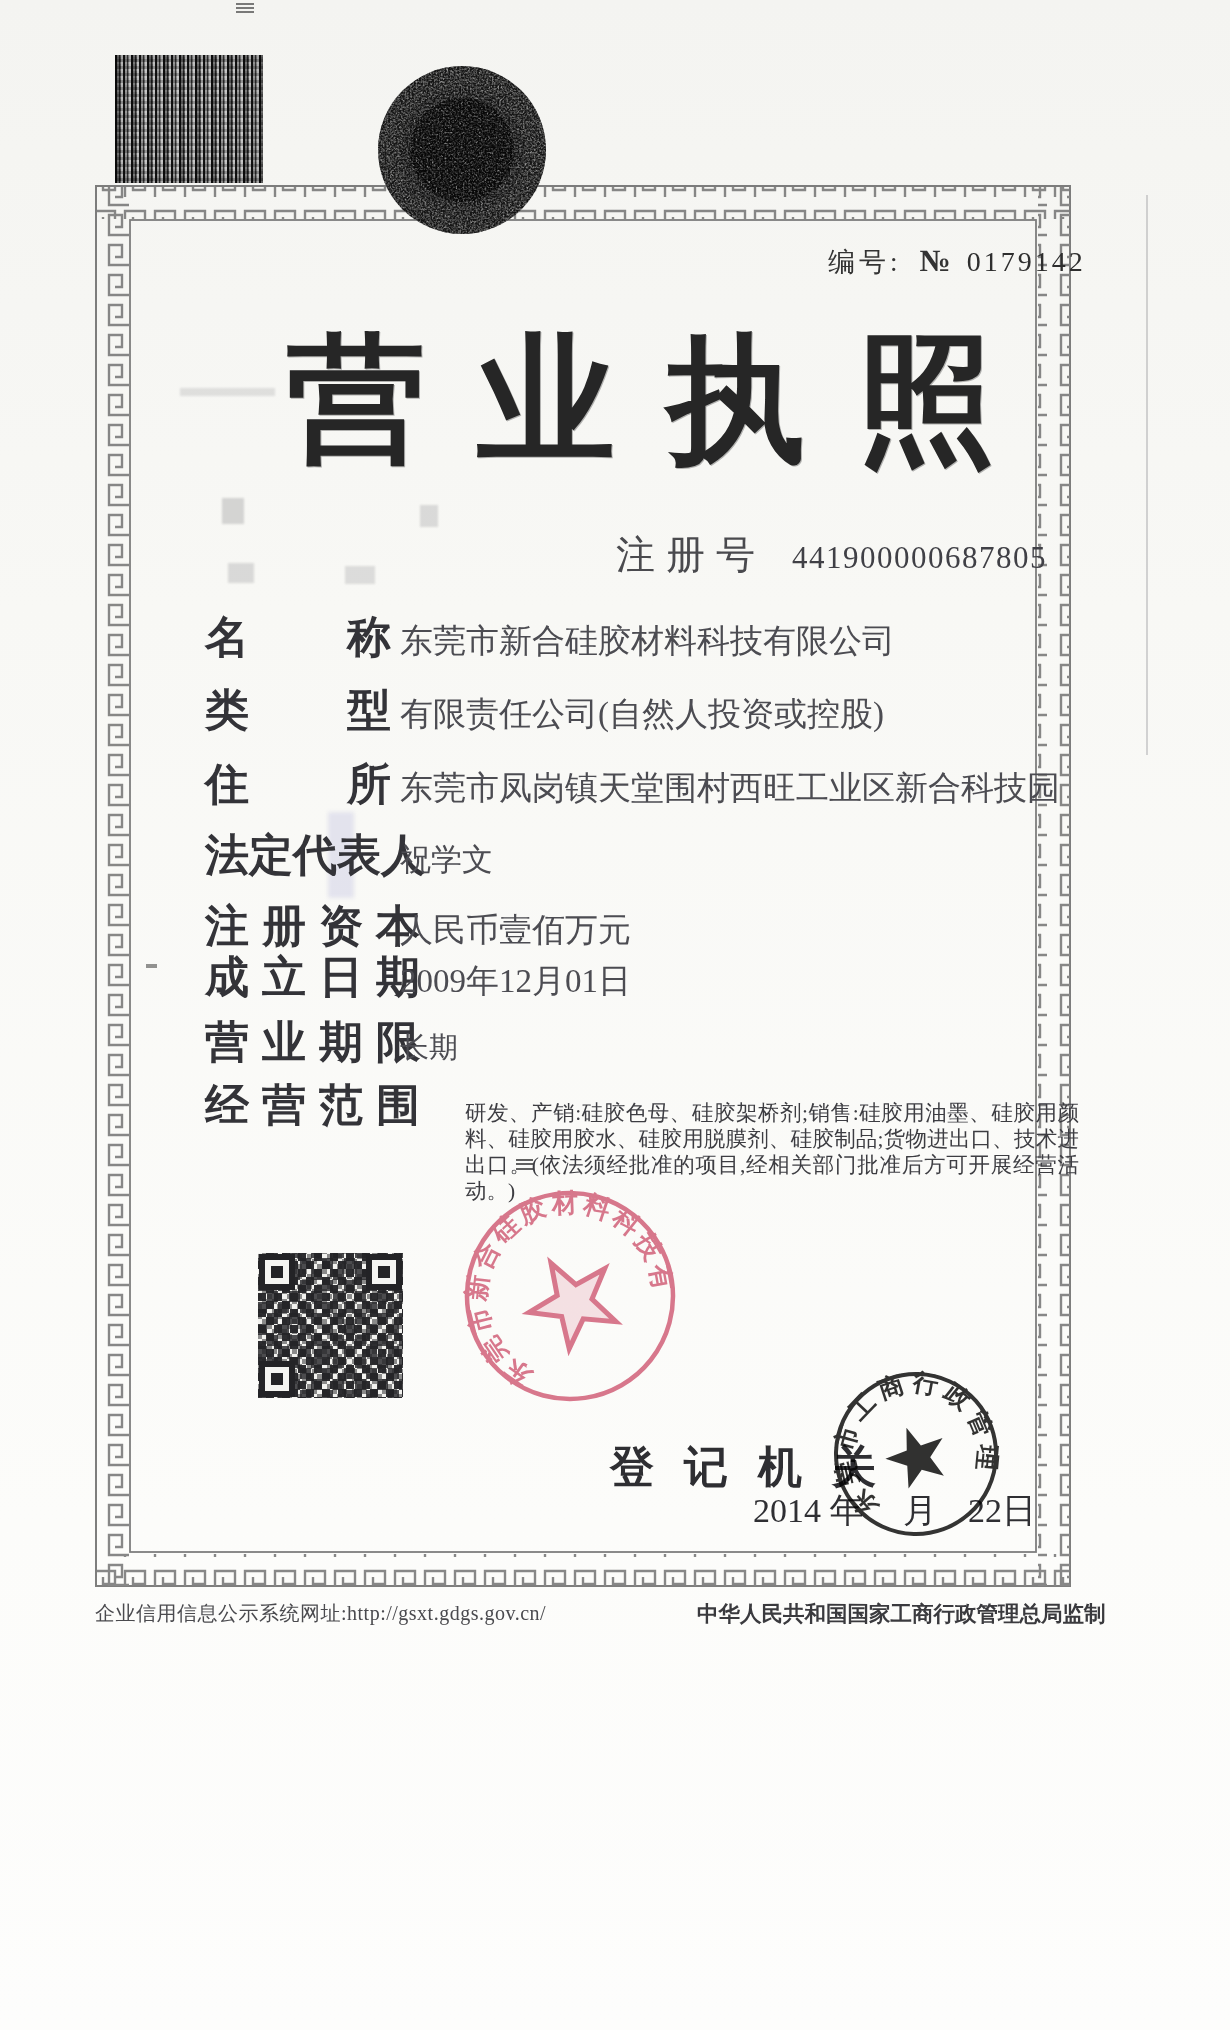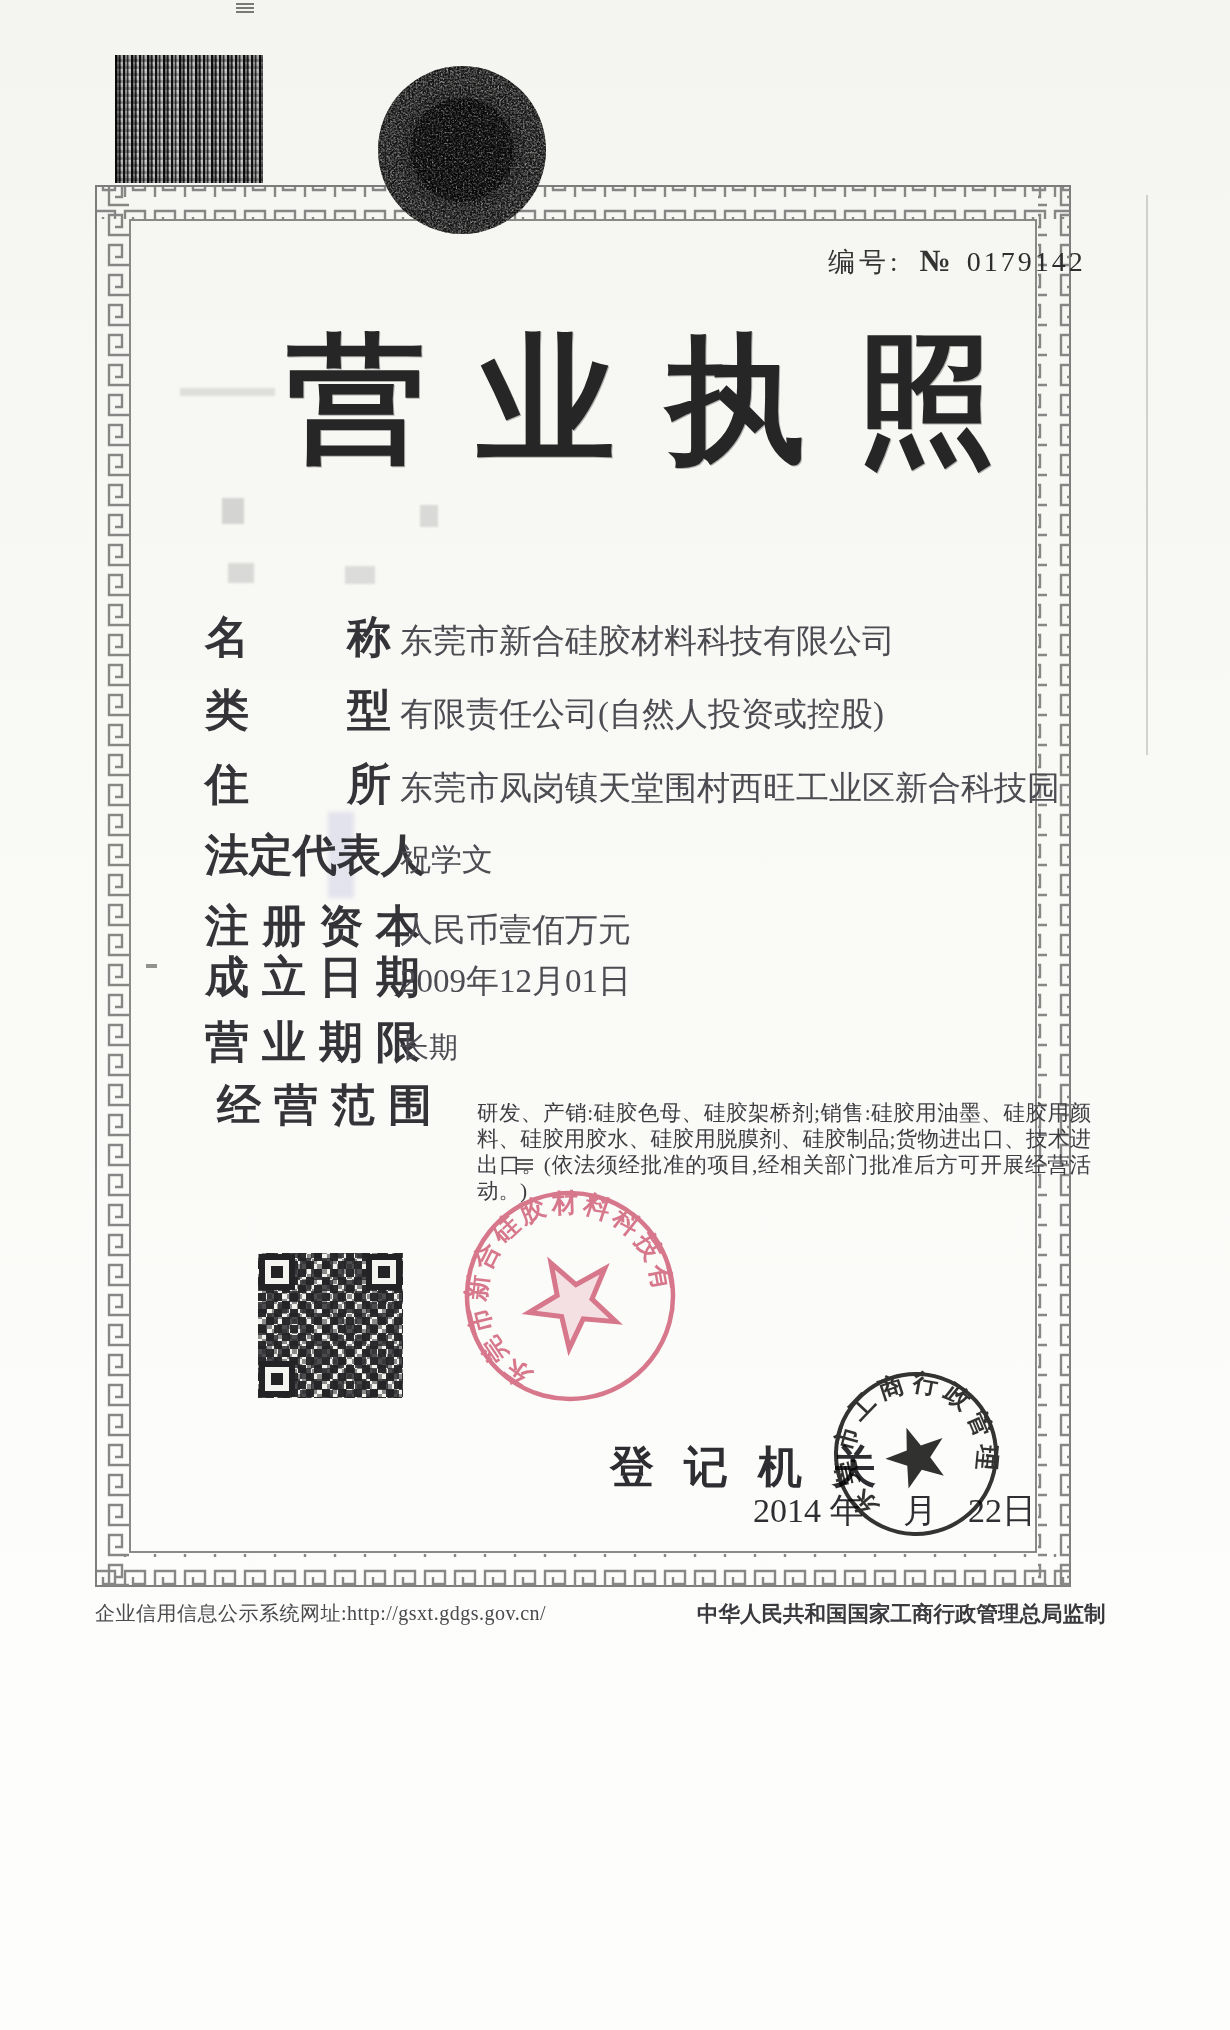--- a/index.html
+++ b/index.html
@@ -40,21 +40,21 @@
 
   
   .row{position:absolute;left:205px;display:flex;align-items:baseline;z-index:3;}
   .flabel{display:inline-block;width:195px;white-space:nowrap;overflow:visible;
     font-size:44px;font-weight:700;color:#333338;flex:0 0 195px;}
   .ls2{letter-spacing:98px;}
   .ls4{letter-spacing:13px;}
   .ls5{letter-spacing:0;}
   .fvalue{font-size:33px;color:#4c4c52;white-space:nowrap;}
   .r1{top:608px;} .r2{top:681px;} .r3{top:755px;} .r4{top:826px;}
-  .r5{top:897px;} .r6{top:948px;} .r7{top:1013px;} .r8{top:1076px;margin-left:12px;}
+  .r5{top:897px;} .r6{top:948px;} .r7{top:1013px;} .r8{top:1076px;}
   .r4 .fvalue{font-size:31px;}
   .r7 .fvalue{font-size:29px;}
   .scope{font-size:21.5px;line-height:26px;width:614px;white-space:normal;
     margin-left:65px;color:#3d3d42;text-align:justify;}
 
   
   .qr{position:absolute;left:258px;top:1253px;width:145px;height:145px;z-index:3;
     background-color:#f2f2ef;
     background-image:
       repeating-conic-gradient(rgba(35,35,38,.95) 0% 25%, transparent 0% 50%),
@@ -135,20 +135,24 @@
   </svg>
 
   <div class="serial">
     <span class="lbl">编号:</span>
     <span class="numero">№</span>
     <span class="num">0179142</span>
   </div>
 
   <h1 class="title">营业执照</h1>
 
+  <div class="regline">
+    <span class="lbl">注册号</span>
+    <span class="num">441900000687805</span>
+  </div>
 
   <div class="row r1">
     <span class="flabel ls2">名称</span>
     <span class="fvalue">东莞市新合硅胶材料科技有限公司</span>
   </div>
   <div class="row r2">
     <span class="flabel ls2">类型</span>
     <span class="fvalue">有限责任公司(自然人投资或控股)</span>
   </div>
   <div class="row r3">

